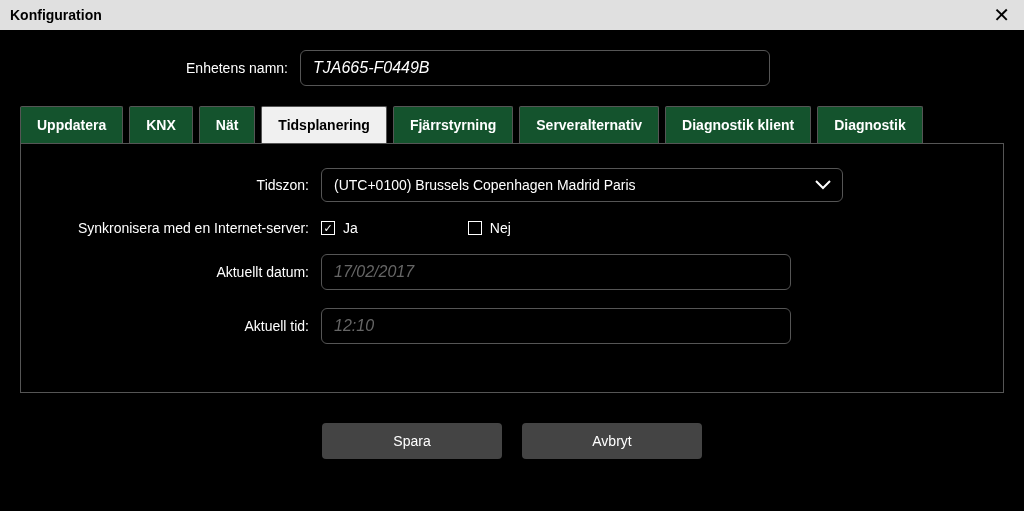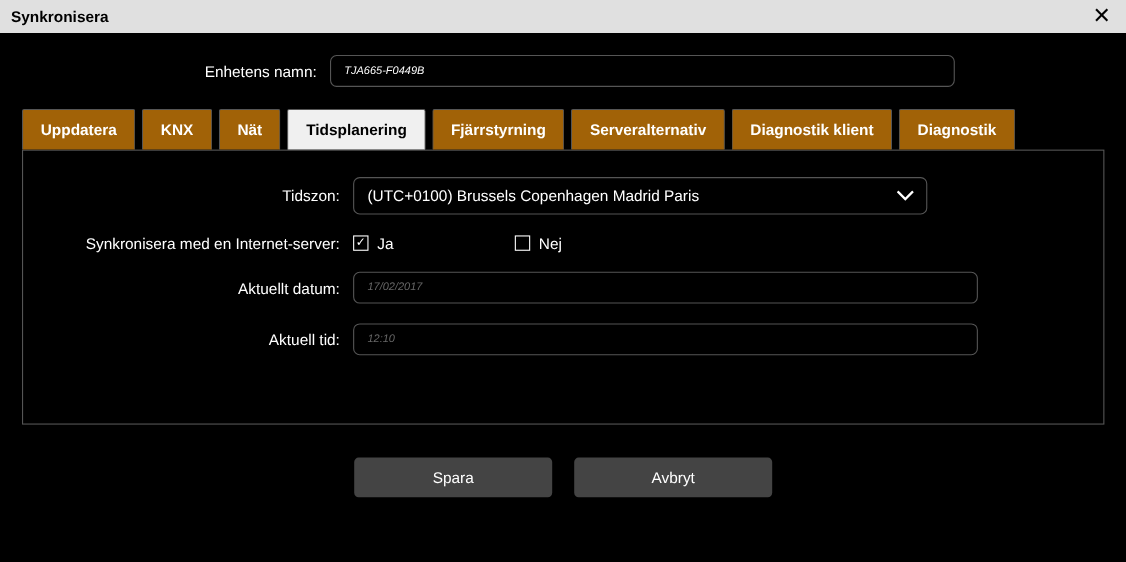--- a/index.html
+++ b/index.html
@@ -45,38 +45,38 @@
   }
   .input-col {
     flex: 0 0 auto;
   }
   .text-input {
     background: #000;
     border: 1px solid #555;
     border-radius: 6px;
     color: #fff;
     padding: 8px 12px;
-    width: 568px;
-    font-size: 10px;
+    width: 470px;
+    font-size: 16px;
     font-style: italic;
   }
   .text-input::placeholder {
     color: #777;
     font-style: italic;
   }
   .tabs {
     display: flex;
     gap: 6px;
     margin-top: 20px;
   }
   .tab {
     border: 1px solid #555;
     border-bottom: none;
     padding: 10px 16px;
-    background: #a16207;
+    background: #14532d;
     color: #fff;
     cursor: pointer;
     font-weight: bold;
     font-size: 14px;
     border-radius: 2px 2px 0 0;
   }
   .tab.active {
     background: #f0f0f0;
     color: #000;
   }
@@ -151,21 +151,21 @@
     font-size: 14px;
   }
   .disabled-input {
     color: #666;
   }
 </style>
 </head>
 <body>
 
 <div class="titlebar">
-  <span>Synkronisera</span>
+  <span>Konfiguration</span>
   <span class="close">✕</span>
 </div>
 
 <div class="content">
 
   <div class="row">
     <div class="label-col">Enhetens namn:</div>
     <div class="input-col">
       <input class="text-input" type="text" value="TJA665-F0449B" style="">
     </div>

